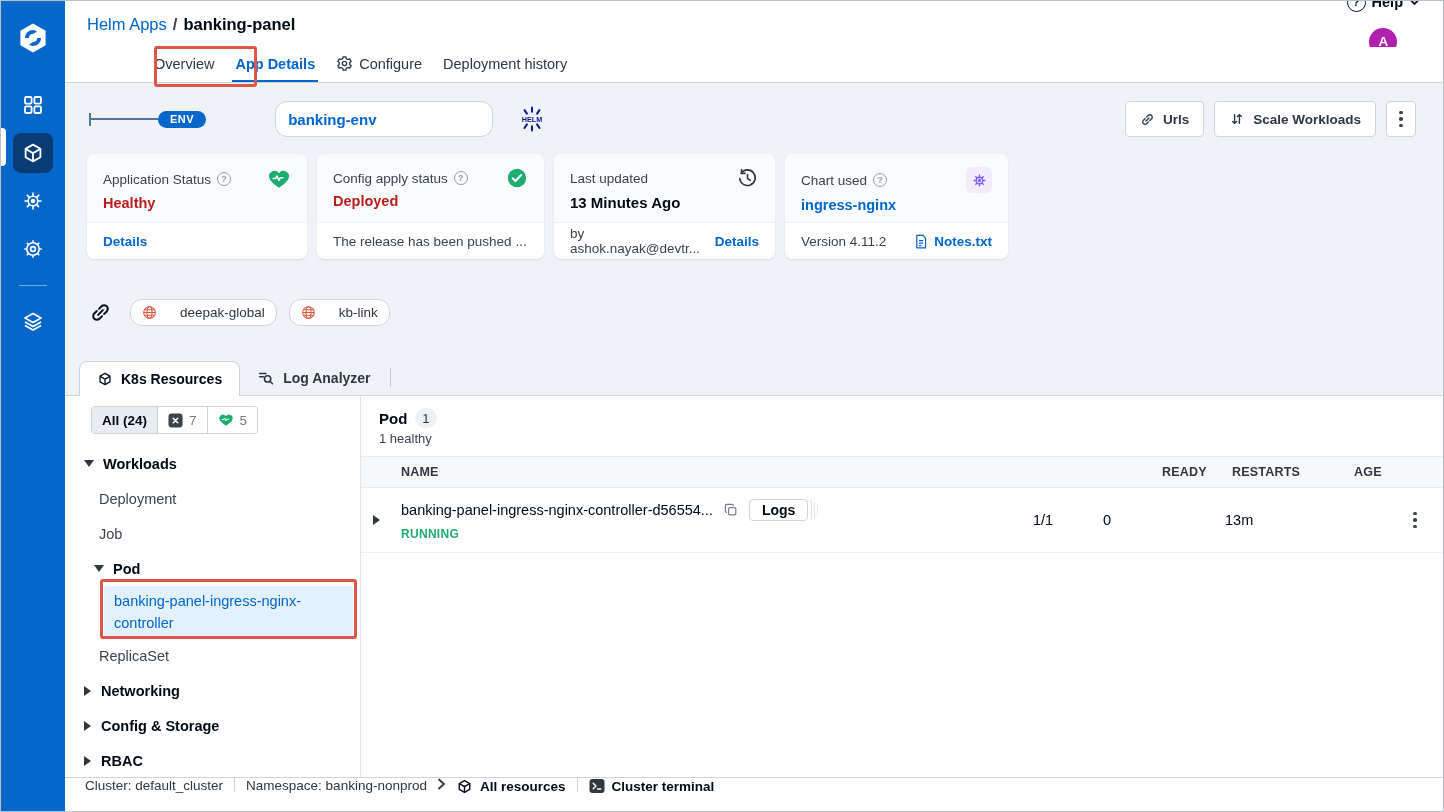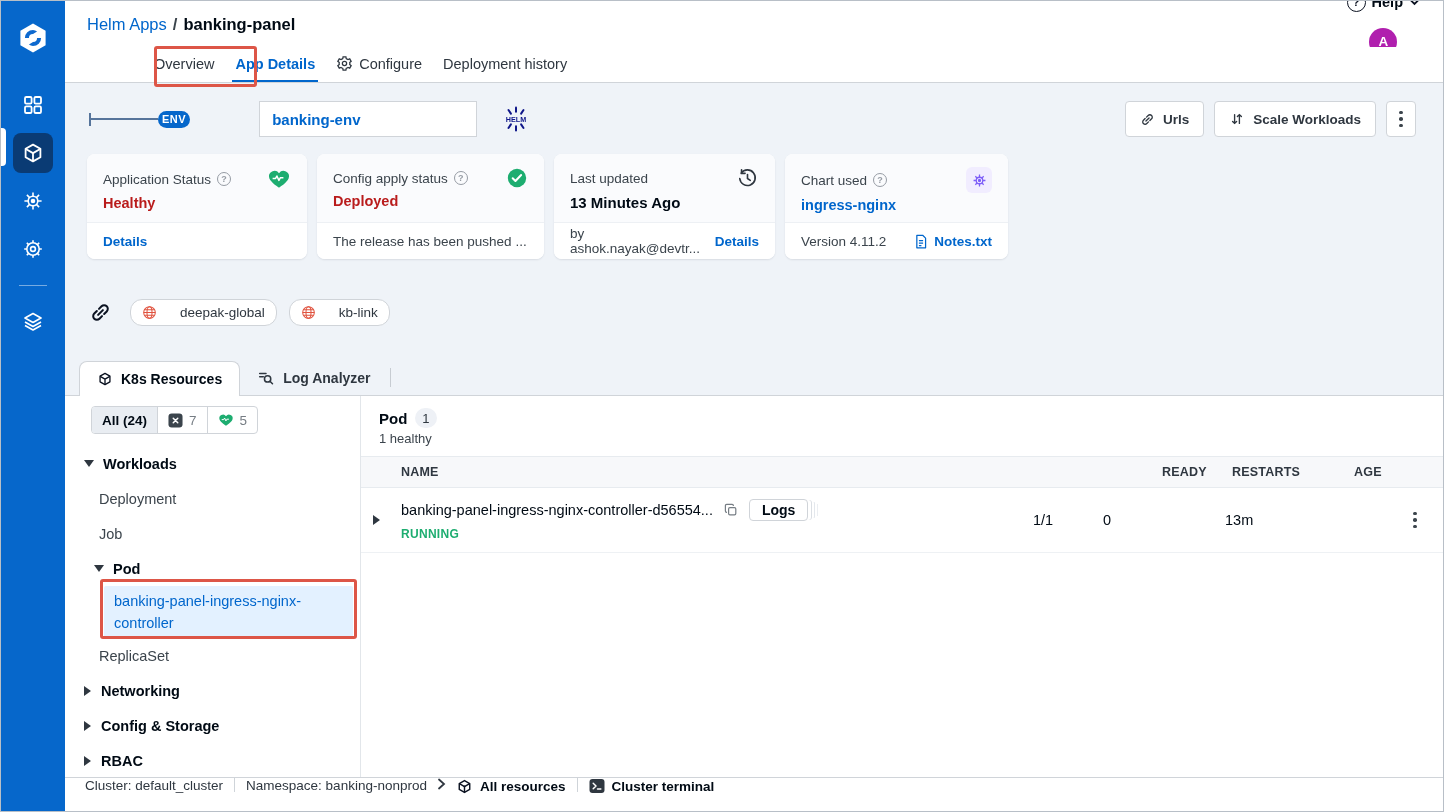--- a/index.html
+++ b/index.html
@@ -33,22 +33,22 @@
   .page-tabs { height:36px; flex:0 0 36px; background:#fff; border-bottom:1px solid #d0d4d9; display:flex; align-items:stretch; padding-left:86px; }
   .ptab { display:flex; align-items:center; gap:6px; font-size:14.5px; color:#2f3740; margin-right:15px; padding:0 3px; cursor:pointer; border-bottom:2px solid transparent; }
   .ptab.active { color:#0066cc; font-weight:700; border-bottom:2px solid #0066cc; }
 
   
   .content { flex:1; background:#eff3f8; display:flex; flex-direction:column; min-height:0; }
 
   .env-row { margin:18px 27px 0 24px; height:36px; display:flex; align-items:center; flex:0 0 36px; }
   .env-tick { width:2px; height:13px; background:#56749b; }
   .env-line { width:67px; height:2px; background:#56749b; }
-  .env-pill { height:17px; padding:0 4px; background:#0667cb; border-radius:11px; color:#fff; font-size:11px; font-weight:700; letter-spacing:.5px; display:flex; align-items:center; }
-  .env-select { width:218px; height:36px; margin-left:69px; background:#fff; border:1px solid #d0d4d9; border-radius:0; display:flex; align-items:center; padding:0 12px; font-size:15px; font-weight:700; color:#0066cc; cursor:pointer; }
+  .env-pill { height:17px; padding:0 12px; background:#0667cb; border-radius:11px; color:#fff; font-size:11px; font-weight:700; letter-spacing:.5px; display:flex; align-items:center; }
+  .env-select { width:218px; height:36px; margin-left:69px; background:#fff; border:1px solid #d0d4d9; border-radius:12px; display:flex; align-items:center; padding:0 12px; font-size:15px; font-weight:700; color:#0066cc; cursor:pointer; }
   .helm-mark { margin-left:24px; display:flex; align-items:center; }
   .env-actions { margin-left:auto; display:flex; align-items:center; gap:10px; }
   .btn { height:36px; background:#fff; border:1px solid #d0d4d9; border-radius:4px; display:flex; align-items:center; gap:8px; padding:0 14px; font-size:13.5px; font-weight:600; color:#2f3740; cursor:pointer; }
   .kebab-btn { width:30px; justify-content:center; padding:0; gap:3px; flex-direction:column; }
   .dot { width:3.5px; height:3.5px; border-radius:50%; background:#3b444c; }
 
   .cards-row { margin:17px 0 0 22px; display:flex; gap:10px; flex:0 0 105px; }
   .card { height:105px; background:#fff; border-radius:8px; box-shadow:0 1px 2px rgba(0,21,41,.10); display:flex; flex-direction:column; overflow:hidden; }
   .card-top { background:#fafbfd; padding:13px 16px 0 16px; flex:1; }
   .card-title-row { display:flex; align-items:center; gap:6px; }

